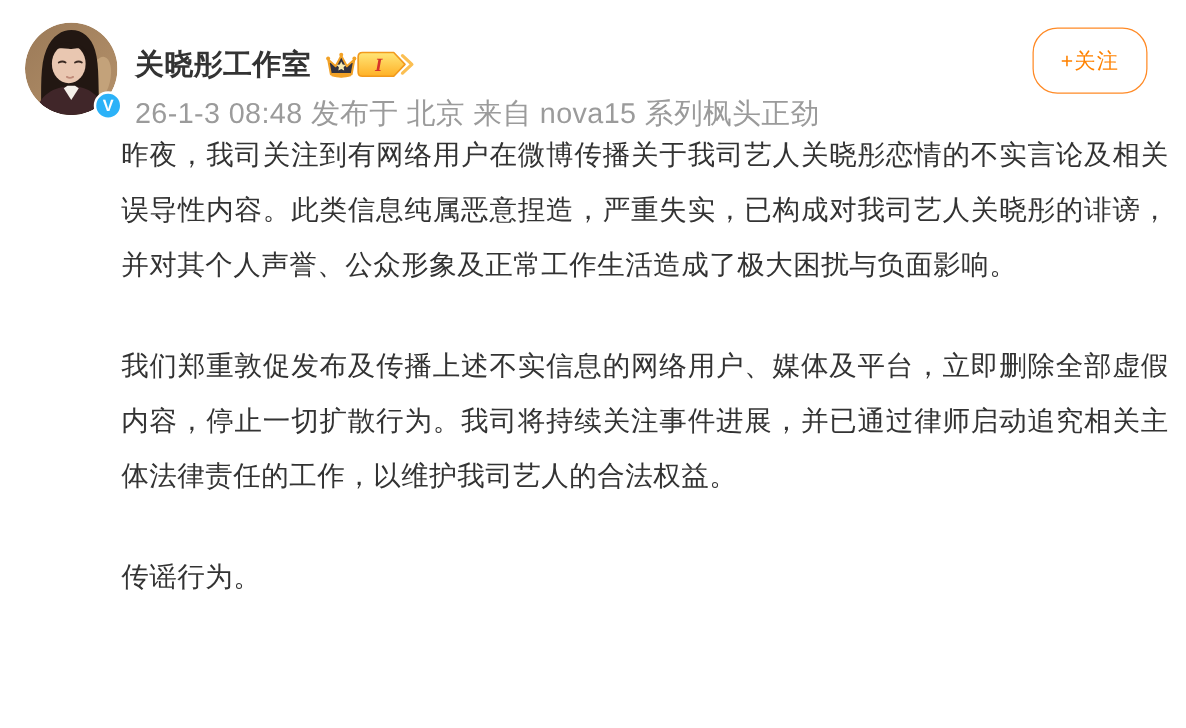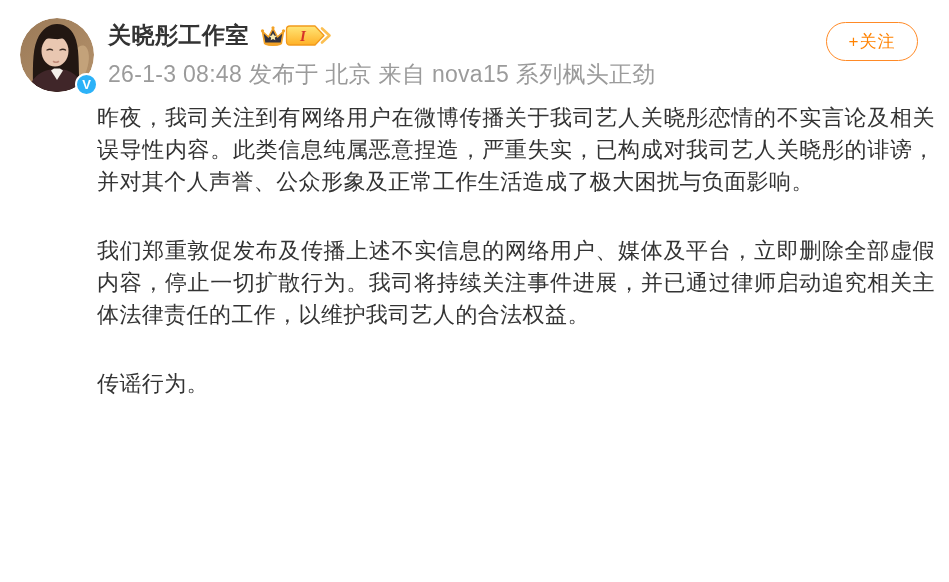--- a/index.html
+++ b/index.html
@@ -14,39 +14,39 @@
   .header { position:absolute; left:0; top:0; width:949px; height:96px; }
 
   .avatar-wrap { position:absolute; left:20px; top:18px; width:74px; height:74px; cursor:pointer; }
   .avatar { width:74px; height:74px; border-radius:50%; overflow:hidden; display:block; }
   .v-badge {
     position:absolute; right:-4px; bottom:-4px; width:23px; height:23px;
     background:#2cb2f8; border:2px solid #fff; border-radius:50%;
     color:#fff; font-weight:bold; font-size:13px; line-height:19px; text-align:center;
   }
 
-  .user-block { position:absolute; left:108px; top:20px; }
+  .user-block { position:absolute; left:108px; top:36px; }
   .name-row { display:flex; align-items:center; height:30px; }
   .username { font-size:23px; font-weight:bold; color:#333; letter-spacing:0.5px; cursor:pointer; }
   .crown-icon { margin-left:9px; margin-right:-5px; position:relative; z-index:2; cursor:pointer; }
   .vip-badge { position:relative; z-index:1; cursor:pointer; }
   .meta { margin-top:9px; font-size:23px; color:#9b9b9b; letter-spacing:0.3px; }
 
   .follow-btn {
-    position:absolute; right:31px; top:22px; width:92px; height:39px;
+    position:absolute; right:31px; top:22px; width:92px; height:53px;
     border:1.5px solid #ff8a26; border-radius:20px; background:#fff;
     color:#ff8200; font-size:17px; font-family:inherit;
     display:flex; align-items:center; justify-content:center; letter-spacing:1px;
     cursor:pointer;
   }
 
   
   .content {
     position:absolute; left:97px; top:102px; width:838px;
-    font-size:22px; line-height:32px; color:#333; letter-spacing:0.4px;
+    font-size:22px; line-height:44px; color:#333; letter-spacing:0.4px;
     text-align:justify;
   }
   .content p { margin:0 0 37px 0; }
   .content p:last-child { margin-bottom:0; }
 </style>
 </head>
 <body>
 
 <div class="post">
 

